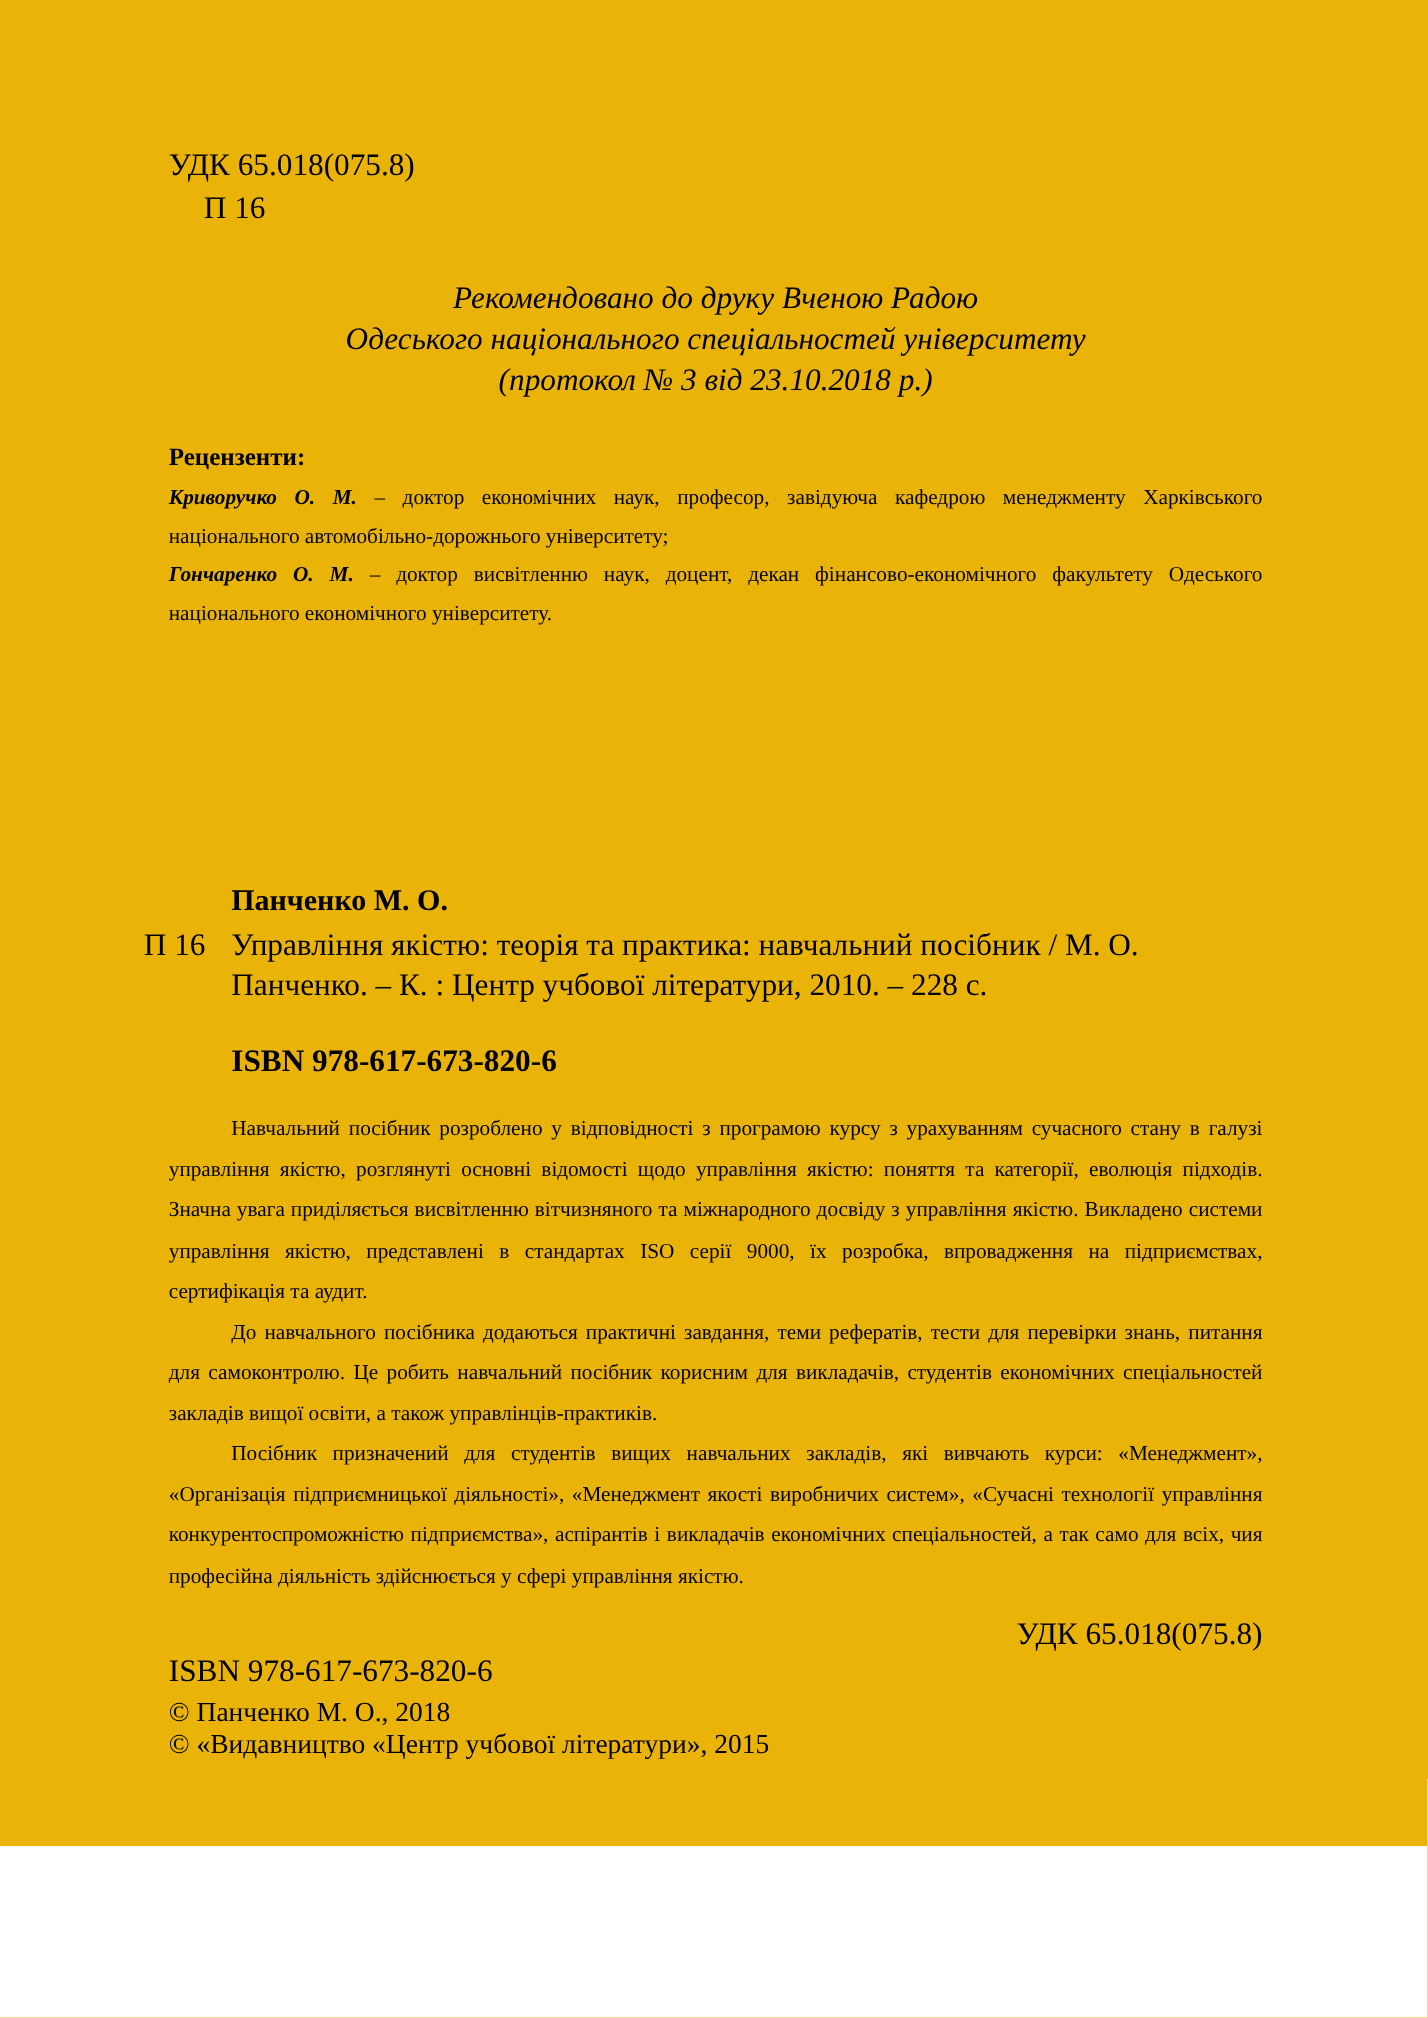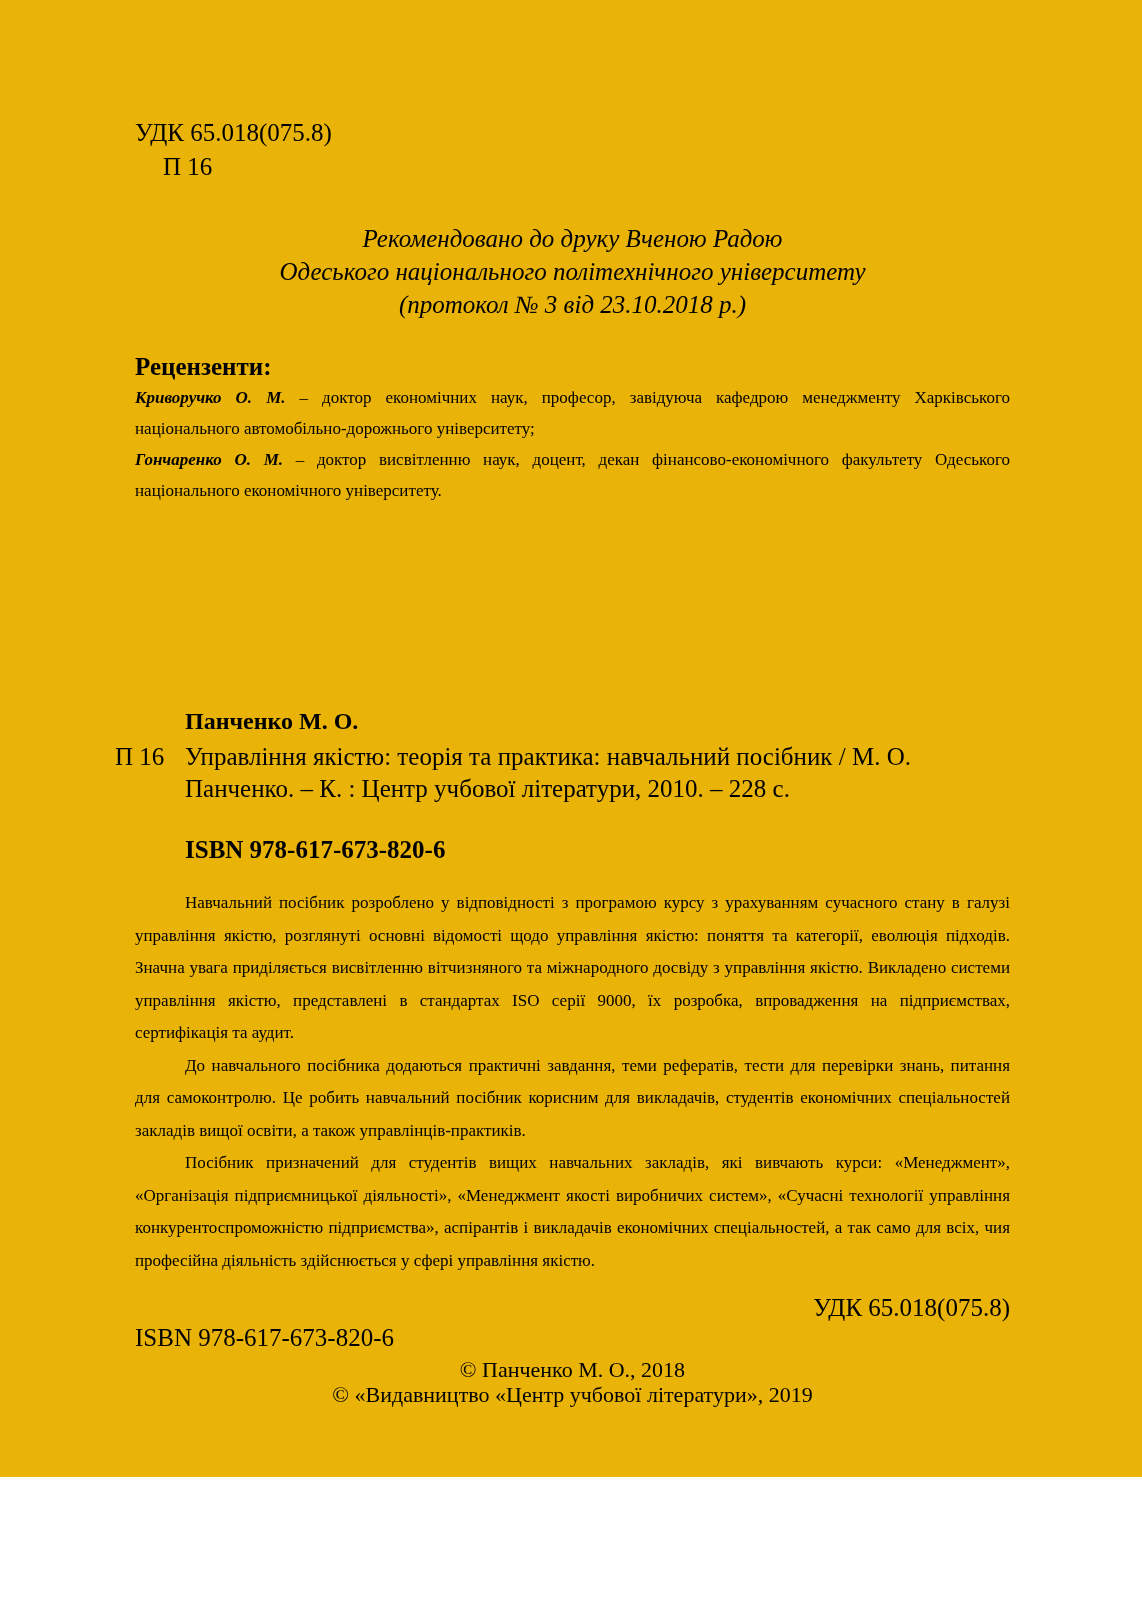--- a/index.html
+++ b/index.html
@@ -20,21 +20,21 @@
   .approval {
     margin-top: 40px;
     text-align: center;
     font-style: italic;
     font-size: 25px;
     line-height: 33px;
     font-family: Liberation Serif, serif;
   }
 
   .reviewers { margin-top: 30px; }
-  .reviewers-heading { font-weight: bold; font-size: 25px; line-height: 31px; }
+  .reviewers-heading { font-weight: bold; font-size: 20px; line-height: 31px; }
   .reviewer {
     margin: 0;
     font-size: 17px;
     line-height: 31px;
     text-align: justify;
   }
   .reviewer .name { font-weight: bold; font-style: italic; }
 
   .catalog { margin-top: 200px; }
   .catalog-author {
@@ -64,34 +64,34 @@
   .annotation p {
     margin: 0;
     text-indent: 50px;
     font-size: 17px;
     line-height: 32.5px;
     text-align: justify;
   }
 
   .footer-udc { margin-top: 16px; text-align: right; font-size: 25px; line-height: 30px; }
   .footer-isbn { margin-top: 0px; text-align: left; font-size: 25px; line-height: 30px; }
-  .copyrights { margin-top: 4px; text-align: center; font-size: 22px; line-height: 25px; }
+  .copyrights { margin-top: 4px; text-align: left; font-size: 22px; line-height: 25px; }
 </style>
 </head>
 <body>
 
 <div class="page">
   <div class="content">
 
     <div class="udc-top">УДК 65.018(075.8)</div>
     <div class="index-top">П 16</div>
 
     <div class="approval">
       <div>Рекомендовано до друку Вченою Радою</div>
-      <div>Одеського національного політехнічного університету</div>
+      <div>Одеського національного спеціальностей університету</div>
       <div>(протокол № 3 від 23.10.2018 р.)</div>
     </div>
 
     <div class="reviewers">
       <div class="reviewers-heading">Рецензенти:</div>
       <p class="reviewer"><span class="name">Криворучко О. М.</span> <span>– доктор економічних наук, професор, завідуюча кафедрою менеджменту Харківського національного автомобільно-дорожнього університету;</span></p>
       <p class="reviewer"><span class="name">Гончаренко О. М.</span> <span>– доктор висвітленню наук, доцент, декан фінансово-економічного факультету Одеського національного економічного університету.</span></p>
     </div>
 
     <div class="catalog">
@@ -106,17 +106,17 @@
     <div class="annotation">
       <p>Навчальний посібник розроблено у відповідності з програмою курсу з урахуванням сучасного стану в галузі управління якістю, розглянуті основні відомості щодо управління якістю: поняття та категорії, еволюція підходів. Значна увага приділяється висвітленню вітчизняного та міжнародного досвіду з управління якістю. Викладено системи управління якістю, представлені в стандартах ISO серії 9000, їх розробка, впровадження на підприємствах, сертифікація та аудит.</p>
       <p>До навчального посібника додаються практичні завдання, теми рефератів, тести для перевірки знань, питання для самоконтролю. Це робить навчальний посібник корисним для викладачів, студентів економічних спеціальностей закладів вищої освіти, а також управлінців-практиків.</p>
       <p>Посібник призначений для студентів вищих навчальних закладів, які вивчають курси: «Менеджмент», «Організація підприємницької діяльності», «Менеджмент якості виробничих систем», «Сучасні технології управління конкурентоспроможністю підприємства», аспірантів і викладачів економічних спеціальностей, а так само для всіх, чия професійна діяльність здійснюється у сфері управління якістю.</p>
     </div>
 
     <div class="footer-udc">УДК 65.018(075.8)</div>
     <div class="footer-isbn">ISBN 978-617-673-820-6</div>
     <div class="copyrights">
       <div>© Панченко М. О., 2018</div>
-      <div>© «Видавництво «Центр учбової літератури», 2019</div>
+      <div>© «Видавництво «Центр учбової літератури», 2015</div>
     </div>
 
   </div>
 </div>
 
 </body></html>

